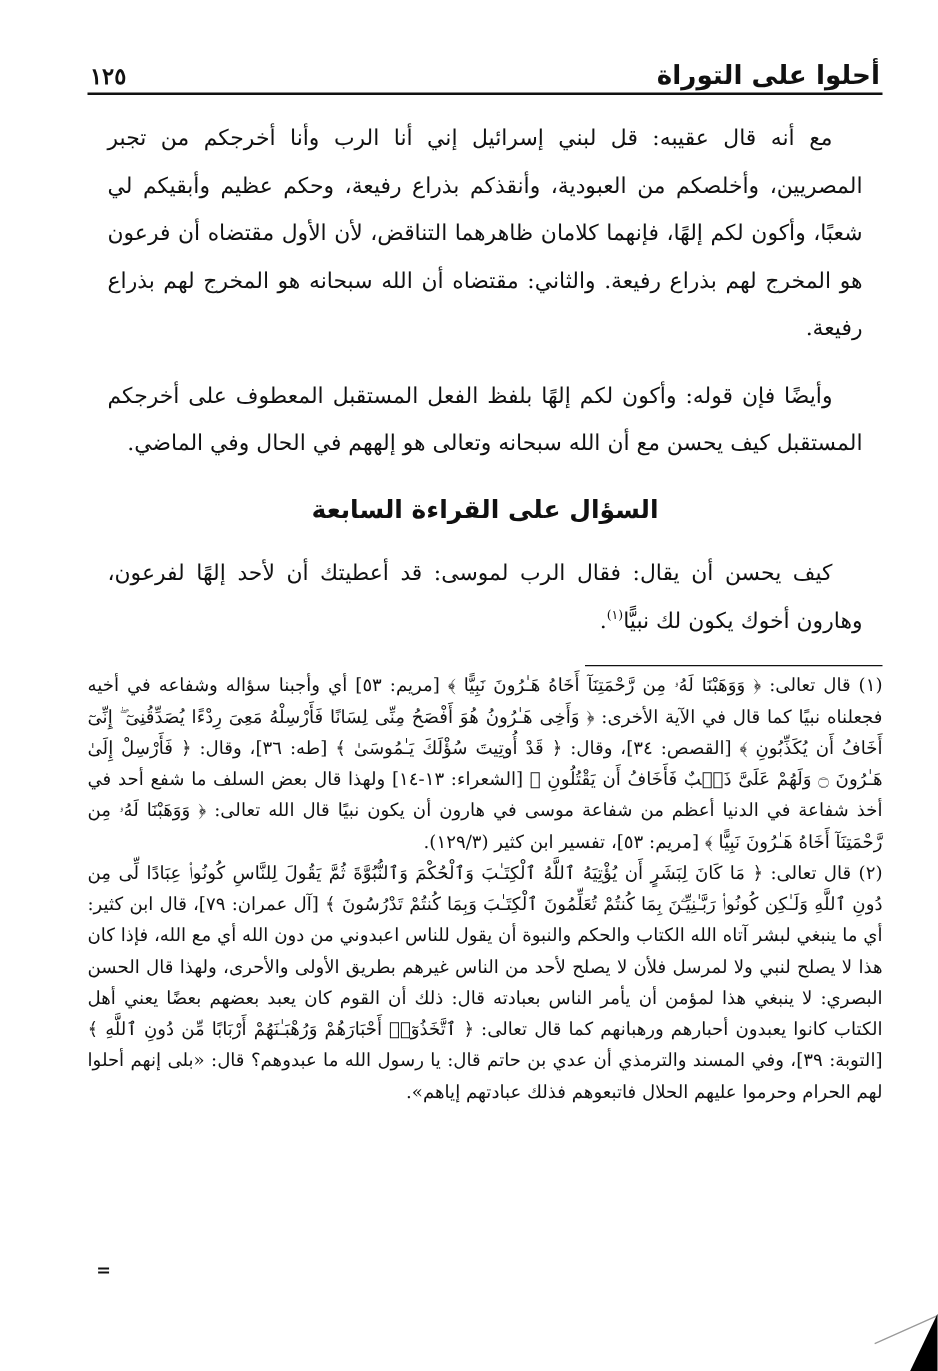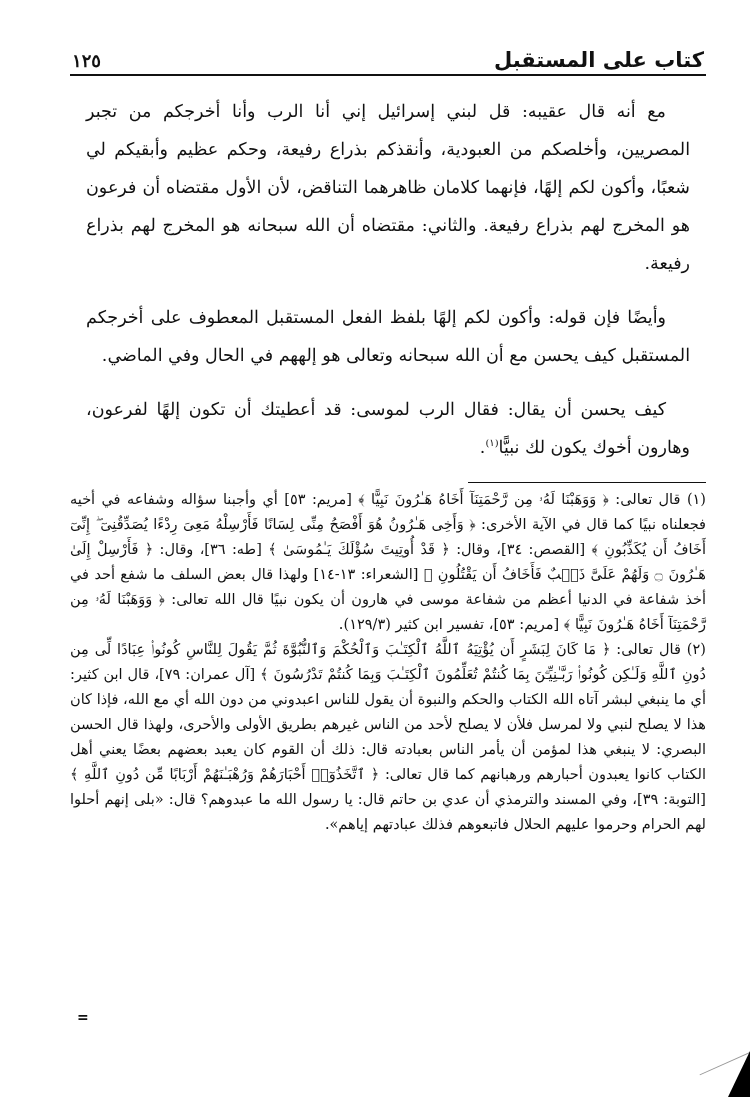--- a/index.html
+++ b/index.html
@@ -24,28 +24,29 @@
   .page-curl { position: absolute; right: 0; bottom: 0; width: 0; height: 0;
          border-left: 22px solid transparent; border-bottom: 46px solid #000; }
   .scan-line { position: absolute; right: 0; bottom: 44px; width: 55px; height: 1px;
          background: #999; transform: rotate(-24deg); transform-origin: right center; }
 </style>
 </head>
 <body>
 
 <div class="page">
   <div class="running-head">
-    <span class="book-title">كتاب على المستقبل</span>
+    <span class="book-title">أحلوا على التوراة</span>
     <span class="page-number">١٢٥</span>
   </div>
 
   <div class="body-text">
     <p class="indent">مع أنه قال عقيبه: قل لبني إسرائيل إني أنا الرب وأنا أخرجكم من تجبر المصريين، وأخلصكم من العبودية، وأنقذكم بذراع رفيعة، وحكم عظيم وأبقيكم لي شعبًا، وأكون لكم إلهًا، فإنهما كلامان ظاهرهما التناقض، لأن الأول مقتضاه أن فرعون هو المخرج لهم بذراع رفيعة. والثاني: مقتضاه أن الله سبحانه هو المخرج لهم بذراع رفيعة.</p>
     <p class="indent">وأيضًا فإن قوله: وأكون لكم إلهًا بلفظ الفعل المستقبل المعطوف على أخرجكم المستقبل كيف يحسن مع أن الله سبحانه وتعالى هو إلههم في الحال وفي الماضي.</p>
-    <p class="indent"><span>كيف يحسن أن يقال: فقال الرب لموسى: قد أعطيتك أن تكون إلهًا لفرعون، وهارون أخوك يكون لك نبيًّا</span><sup>(١)</sup><span>.</span></p>
+    <h2 class="section-heading">السؤال على القراءة السابعة</h2>
+    <p class="indent"><span>كيف يحسن أن يقال: فقال الرب لموسى: قد أعطيتك أن لأحد إلهًا لفرعون، وهارون أخوك يكون لك نبيًّا</span><sup>(١)</sup><span>.</span></p>
   </div>
 
   <div class="fn-rule"></div>
 
   <div class="footnotes">
     <p><span>(١)</span> <span>قال تعالى: ﴿ وَوَهَبْنَا لَهُۥ مِن رَّحْمَتِنَآ أَخَاهُ هَـٰرُونَ نَبِيًّا ﴾ [مريم: ٥٣] أي وأجبنا سؤاله وشفاعه في أخيه فجعلناه نبيًا كما قال في الآية الأخرى: ﴿ وَأَخِى هَـٰرُونُ هُوَ أَفْصَحُ مِنِّى لِسَانًا فَأَرْسِلْهُ مَعِىَ رِدْءًا يُصَدِّقُنِىٓ ۖ إِنِّىٓ أَخَافُ أَن يُكَذِّبُونِ ﴾ [القصص: ٣٤]، وقال: ﴿ قَدْ أُوتِيتَ سُؤْلَكَ يَـٰمُوسَىٰ ﴾ [طه: ٣٦]، وقال: ﴿ فَأَرْسِلْ إِلَىٰ هَـٰرُونَ ۝ وَلَهُمْ عَلَىَّ ذَنۢبٌ فَأَخَافُ أَن يَقْتُلُونِ ﴾ [الشعراء: ١٣-١٤] ولهذا قال بعض السلف ما شفع أحد في أخذ شفاعة في الدنيا أعظم من شفاعة موسى في هارون أن يكون نبيًا قال الله تعالى: ﴿ وَوَهَبْنَا لَهُۥ مِن رَّحْمَتِنَآ أَخَاهُ هَـٰرُونَ نَبِيًّا ﴾ [مريم: ٥٣]، تفسير ابن كثير (١٢٩/٣).</span></p>
     <p><span>(٢)</span> <span>قال تعالى: ﴿ مَا كَانَ لِبَشَرٍ أَن يُؤْتِيَهُ ٱللَّهُ ٱلْكِتَـٰبَ وَٱلْحُكْمَ وَٱلنُّبُوَّةَ ثُمَّ يَقُولَ لِلنَّاسِ كُونُوا۟ عِبَادًا لِّى مِن دُونِ ٱللَّهِ وَلَـٰكِن كُونُوا۟ رَبَّـٰنِيِّـۧنَ بِمَا كُنتُمْ تُعَلِّمُونَ ٱلْكِتَـٰبَ وَبِمَا كُنتُمْ تَدْرُسُونَ ﴾ [آل عمران: ٧٩]، قال ابن كثير: أي ما ينبغي لبشر آتاه الله الكتاب والحكم والنبوة أن يقول للناس اعبدوني من دون الله أي مع الله، فإذا كان هذا لا يصلح لنبي ولا لمرسل فلأن لا يصلح لأحد من الناس غيرهم بطريق الأولى والأحرى، ولهذا قال الحسن البصري: لا ينبغي هذا لمؤمن أن يأمر الناس بعبادته قال: ذلك أن القوم كان يعبد بعضهم بعضًا يعني أهل الكتاب كانوا يعبدون أحبارهم ورهبانهم كما قال تعالى: ﴿ ٱتَّخَذُوٓا۟ أَحْبَارَهُمْ وَرُهْبَـٰنَهُمْ أَرْبَابًا مِّن دُونِ ٱللَّهِ ﴾ [التوبة: ٣٩]، وفي المسند والترمذي أن عدي بن حاتم قال: يا رسول الله ما عبدوهم؟ قال: «بلى إنهم أحلوا لهم الحرام وحرموا عليهم الحلال فاتبعوهم فذلك عبادتهم إياهم».</span></p>
   </div>
 </div>
 

